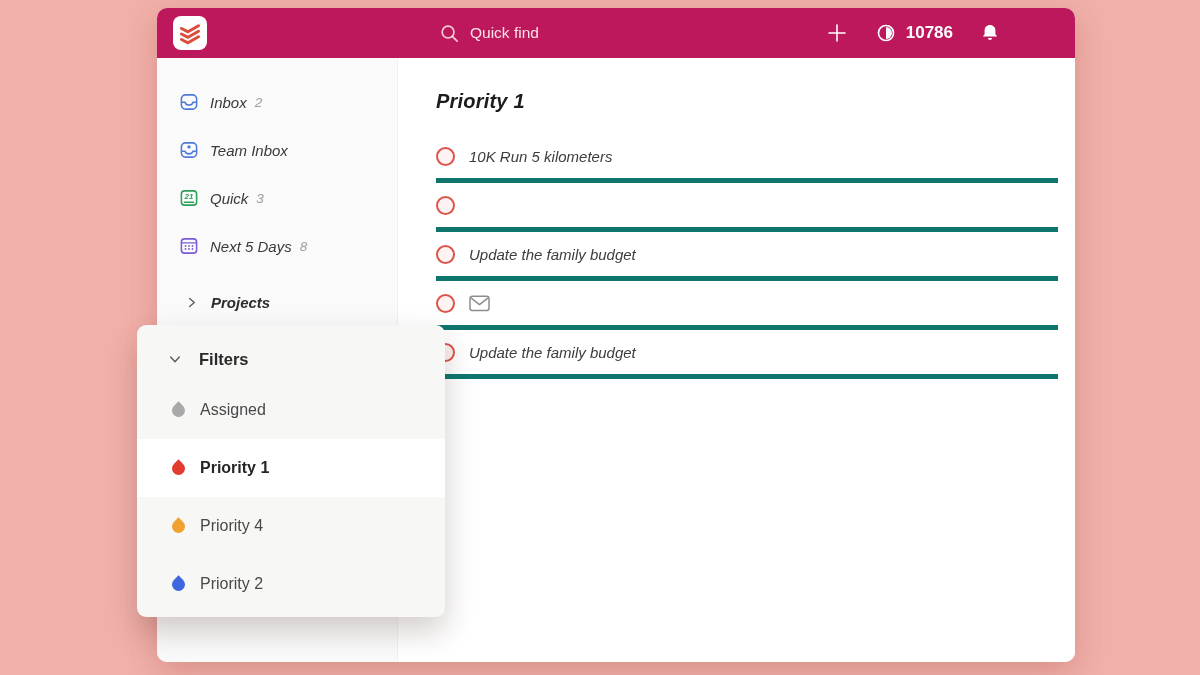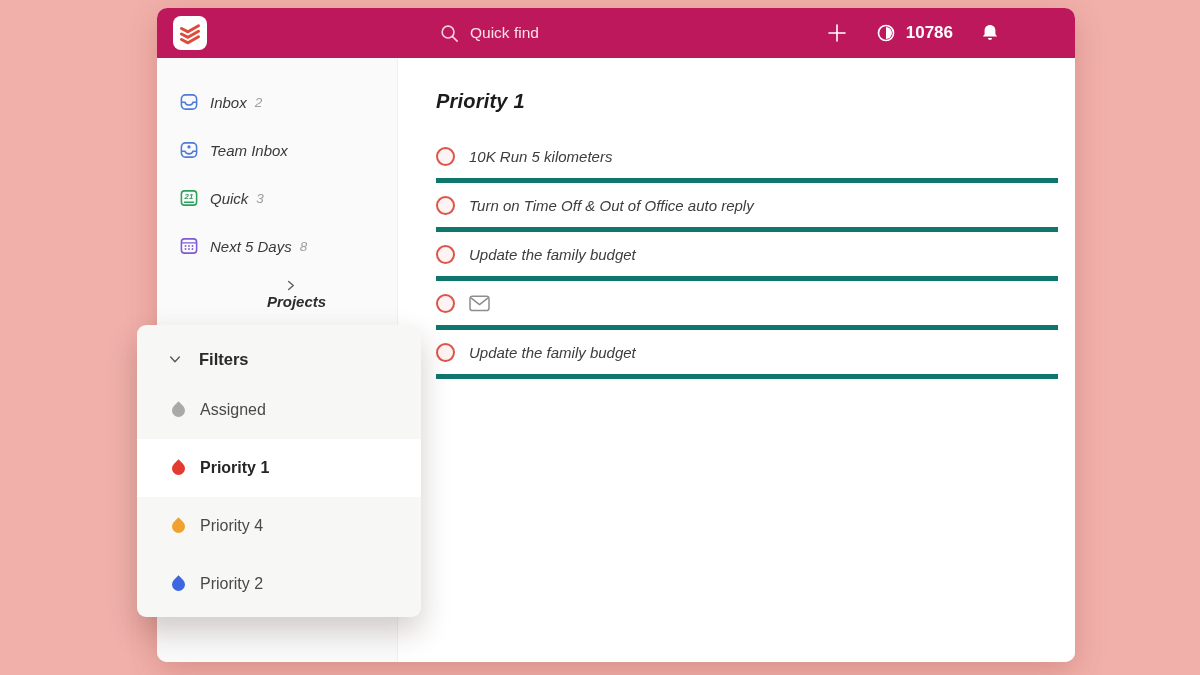--- a/index.html
+++ b/index.html
@@ -47,42 +47,42 @@
     width:241px; flex:0 0 241px; background:#fafafa;
     border-right:1px solid #f0f0f0; padding-top:20px;
   }
   .side-item {
     height:48px; display:flex; align-items:center;
     padding-left:21px; cursor:pointer;
   }
   .side-item .icon { width:22px; height:22px; flex:0 0 22px; display:flex; align-items:center; justify-content:flex-end; }
   .side-item .label { margin-left:10px; font-size:15px; color:#3a3a3a; }
   .side-item .count { margin-left:8px; font-size:13.5px; color:#9e9e9e; }
-  .side-item.projects { margin-top:8px; padding-left:27px;flex-direction:column; }
+  .side-item.projects { margin-top:8px; padding-left:27px; }
   .side-item.projects .label { margin-left:12px; font-weight:bold; color:#2c2c2c; }
 
   
   .main { flex:1; background:#ffffff; padding:32px 17px 0 38px; }
   .page-title { font-size:20px; font-weight:bold; color:#1c1c1c; letter-spacing:.2px; }
   .task-list { margin-top:21px; }
   .task-row {
     height:49px; display:flex; align-items:center;
     border-bottom:5px solid #0f766e; cursor:pointer;
   }
   .task-checkbox {
     width:19px; height:19px; flex:0 0 19px; border-radius:50%;
     border:2px solid #dd544a; background:#fdf3f2; cursor:pointer;
   }
   .task-text { margin-left:14px; font-size:15px; color:#3d3d3d; }
   .mail { margin-left:14px; display:flex; align-items:center; }
   .mail + .task-text { margin-left:9px; }
 
   
   .filters-panel {
-    position:absolute; left:137px; top:325px; width:284px; height:292px;
+    position:absolute; left:137px; top:325px; width:308px; height:292px;
     background:#f7f7f6; border-radius:9px;
     box-shadow:0 14px 30px rgba(60,30,25,.22);
     padding-top:12px; overflow:hidden;
   }
   .panel-header {
     height:44px; display:flex; align-items:center; padding-left:30px; cursor:pointer;
   }
   .panel-header .label { margin-left:16px; font-size:16.5px; font-weight:bold; color:#2a2a2a; }
   .panel-item {
     height:58px; display:flex; align-items:center; padding-left:30px; cursor:pointer;
@@ -220,21 +220,20 @@
       <div class="task-list">
 
         <div class="task-row">
           <span class="task-checkbox"></span>
           <span class="task-text">10K Run 5 kilometers</span>
         </div>
 
 
         <div class="task-row">
           <span class="task-checkbox"></span>
-          <span class="task-text">Turn on Time Off &amp; Out of Office auto reply</span>
         </div>
 
         <div class="task-row">
           <span class="task-checkbox"></span>
           <span class="task-text">Update the family budget</span>
         </div>
 
         <div class="task-row">
           <span class="task-checkbox"></span>
           <span class="mail">

